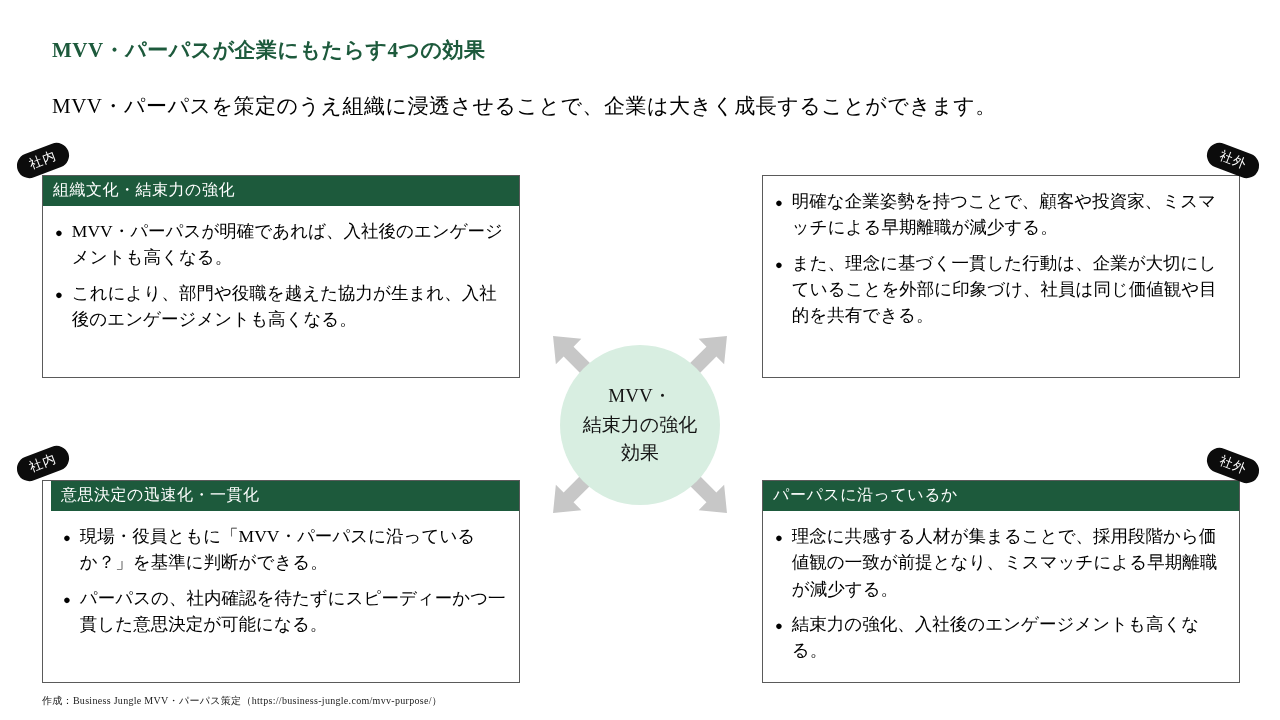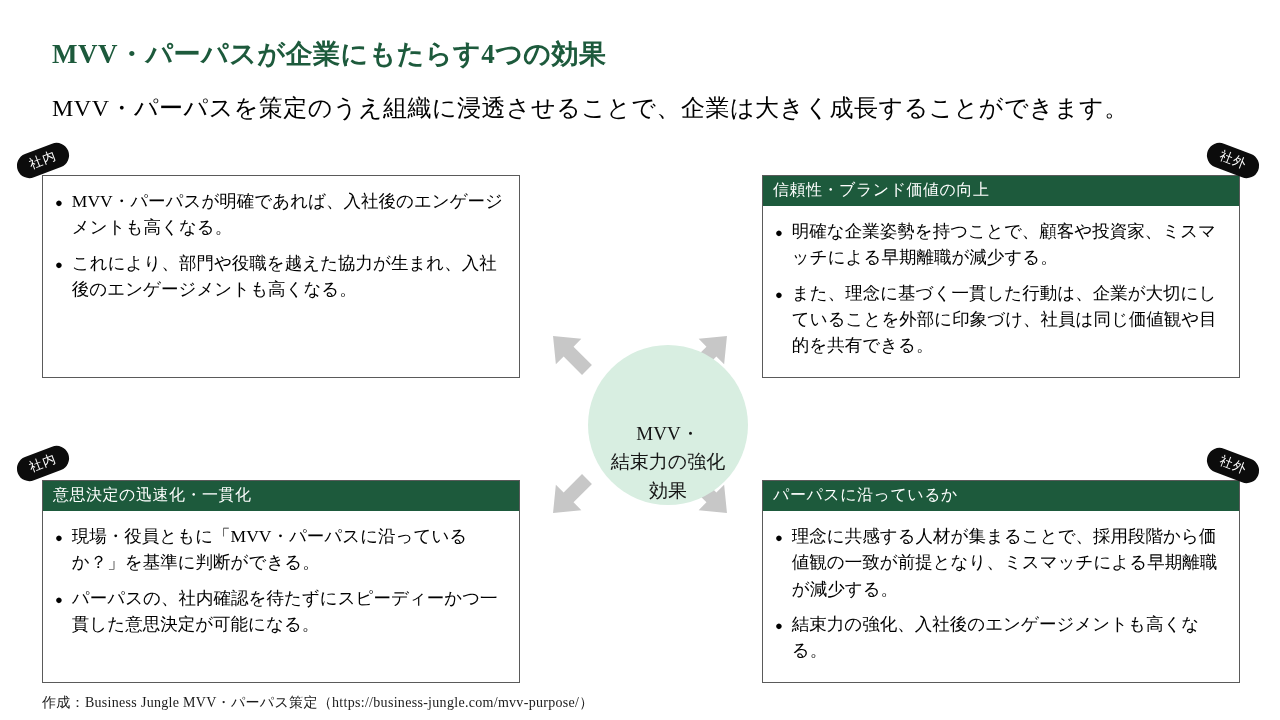--- a/index.html
+++ b/index.html
@@ -3,25 +3,25 @@
 <meta charset="utf-8">
 <style>
   * { margin:0; padding:0; box-sizing:border-box; }
   html,body { background:#ffffff; }
   .canvas {
     position:relative; width:1280px; height:720px; background:#ffffff;
     font-family:"Liberation Serif","DejaVu Serif",serif; overflow:hidden;
   }
   .title {
     position:absolute; left:52px; top:36px;
-    font-size:27px; font-weight:bold; color:#1d5a3c; letter-spacing:.5px;
+    font-size:21px; font-weight:bold; color:#1d5a3c; letter-spacing:.5px;
   }
   .subtitle {
     position:absolute; left:52px; top:92px;
-    font-size:24px; color:#000000; letter-spacing:.5px;
+    font-size:21px; color:#000000; letter-spacing:.5px;
   }
   .box {
     position:absolute; width:478px; background:#ffffff;
     border:1px solid #5a5a5a;
   }
   .box-header {
     background:#1d5a3c; color:#ffffff;
     font-size:16px; padding:4px 10px 5px 10px; letter-spacing:.5px;
   }
   .box-body { padding:12px 12px 10px 12px; }
@@ -31,73 +31,73 @@
   }
   .bullet .dot { flex:0 0 auto; font-size:13px; padding-top:5px; color:#000000; }
   .badge {
     position:absolute; background:#0c0c0c; color:#ffffff;
     font-size:13px; padding:3px 13px 4px 13px; border-radius:15px;
     z-index:5; letter-spacing:1px;
   }
   .badge.tilt-left  { transform:rotate(-21deg); }
   .badge.tilt-right { transform:rotate(21deg); }
   .circle {
-    position:absolute; left:588px; top:345px; width:160px; height:160px;
+    position:absolute; left:560px; top:345px; width:160px; height:160px;
     border-radius:50%; background:#d8eee1;
-    display:flex; align-items:flex-end; justify-content:center;
+    display:flex; align-items:center; justify-content:center;
     text-align:center; font-size:19px; line-height:1.5; color:#151515;
     z-index:2;
   }
   .arrow { position:absolute; z-index:1; }
   .footer {
     position:absolute; left:42px; top:694px;
-    font-size:14px; color:#1a1a1a; letter-spacing:.3px;
+    font-size:10px; color:#1a1a1a; letter-spacing:.3px;
   }
 </style>
 </head>
 <body>
 
 <div class="canvas">
 
   <div class="title">MVV・パーパスが企業にもたらす4つの効果</div>
   <div class="subtitle">MVV・パーパスを策定のうえ組織に浸透させることで、企業は大きく成長することができます。</div>
 
   <div class="badge tilt-left" style="left:16px;  top:148px;">社内</div>
   <div class="badge tilt-right" style="left:1206px;top:148px;">社外</div>
   <div class="badge tilt-left" style="left:16px;  top:451px;">社内</div>
   <div class="badge tilt-right" style="left:1206px;top:453px;">社外</div>
 
   <div class="box" style="left:42px; top:175px; min-height:203px;">
+    <div class="box-header">組織文化・結束力の強化</div>
     <div class="box-body">
       <div class="bullet">
         <span class="dot">●</span>
         <span>MVV・パーパスが明確であれば、入社後のエンゲージメントも高くなる。</span>
       </div>
       <div class="bullet">
         <span class="dot">●</span>
         <span>これにより、部門や役職を越えた協力が生まれ、入社後のエンゲージメントも高くなる。</span>
       </div>
     </div>
   </div>
 
   <div class="box" style="left:762px; top:175px; min-height:203px;">
-    <div class="box-header">信頼性・ブランド価値の向上</div>
     <div class="box-body">
       <div class="bullet">
         <span class="dot">●</span>
         <span>明確な企業姿勢を持つことで、顧客や投資家、ミスマッチによる早期離職が減少する。</span>
       </div>
       <div class="bullet">
         <span class="dot">●</span>
         <span>また、理念に基づく一貫した行動は、企業が大切にしていることを外部に印象づけ、社員は同じ価値観や目的を共有できる。</span>
       </div>
     </div>
   </div>
 
-  <div class="box" style="left:42px; top:480px; min-height:203px;">
+  <div class="box" style="left:42px; top:480px; min-height:203px;padding-left:8px;">
     <div class="box-header">意思決定の迅速化・一貫化</div>
     <div class="box-body">
       <div class="bullet">
         <span class="dot">●</span>
         <span>現場・役員ともに「MVV・パーパスに沿っているか？」を基準に判断ができる。</span>
       </div>
       <div class="bullet">
         <span class="dot">●</span>
         <span>パーパスの、社内確認を待たずにスピーディーかつ一貫した意思決定が可能になる。</span>
       </div>

